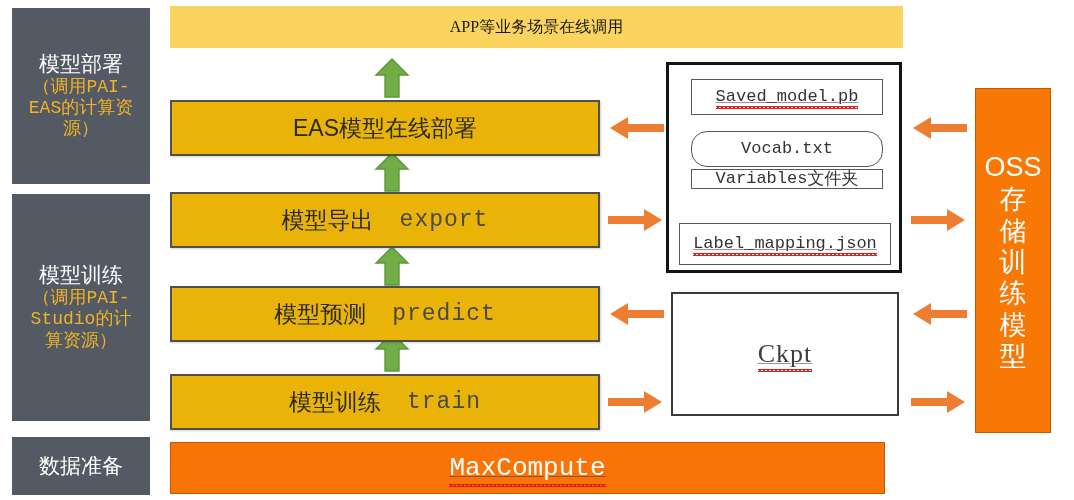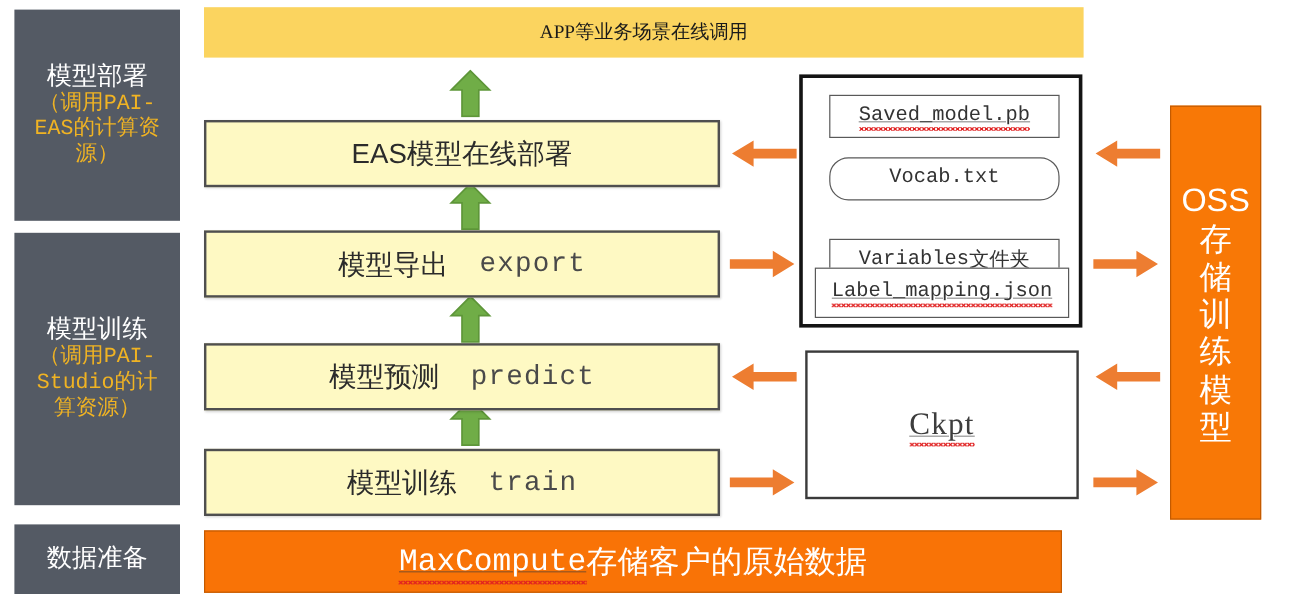--- a/index.html
+++ b/index.html
@@ -65,21 +65,21 @@
   #banner-top .lat {
     font-family: "Liberation Serif", serif;
   }
 
   
   .flowbox {
     position: absolute;
     left: 170px;
     width: 430px;
     height: 56px;
-    background: #fef9c3;
+    background: #eab308;
     border: 2px solid #4f4f4f;
     box-sizing: border-box;
     display: flex;
     align-items: center;
     justify-content: center;
     gap: 26px;
     box-shadow: 1px 1px 2px rgba(0,0,0,0.18);
   }
   .flowbox .cn {
     font-size: 23px;
@@ -136,21 +136,21 @@
     align-items: center;
     justify-content: center;
     text-align: right;
     font-family: "Liberation Mono", monospace;
     font-size: 17px;
     color: #333333;
     line-height: 1.1;
   }
   #file-0 { top: 14px;  height: 36px; }
   #file-1 { top: 66px;  height: 36px; border-radius: 16px; }
-  #file-2 { top: 134px; height: 36px; }
+  #file-2 { top: 104px; height: 20px; }
   #file-3 { left: 10px; top: 158px; width: 212px; height: 42px; }
   #file-2 .cnpart {
     font-family: "Liberation Sans", sans-serif;
     font-size: 17px;
   }
 
   
   .sq {
     position: relative;
     display: inline-block;
@@ -392,16 +392,15 @@
     <div class="oss-ch">存</div>
     <div class="oss-ch">储</div>
     <div class="oss-ch">训</div>
     <div class="oss-ch">练</div>
     <div class="oss-ch">模</div>
     <div class="oss-ch">型</div>
   </div>
 
   <div id="banner-bottom">
     <span class="mono sq sq-white">MaxCompute</span>
-      <span class="cn">存储客户的原始数据</span>
   </div>
 
 </div>
 
 </body></html>

